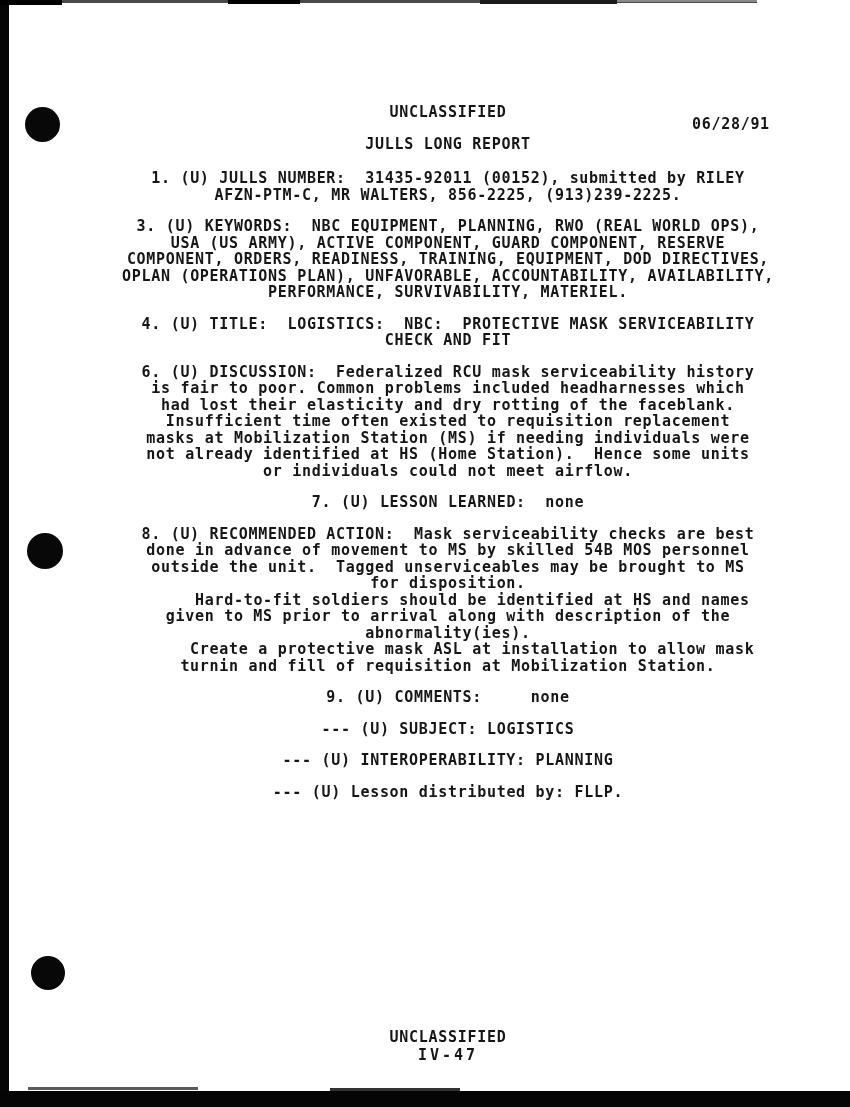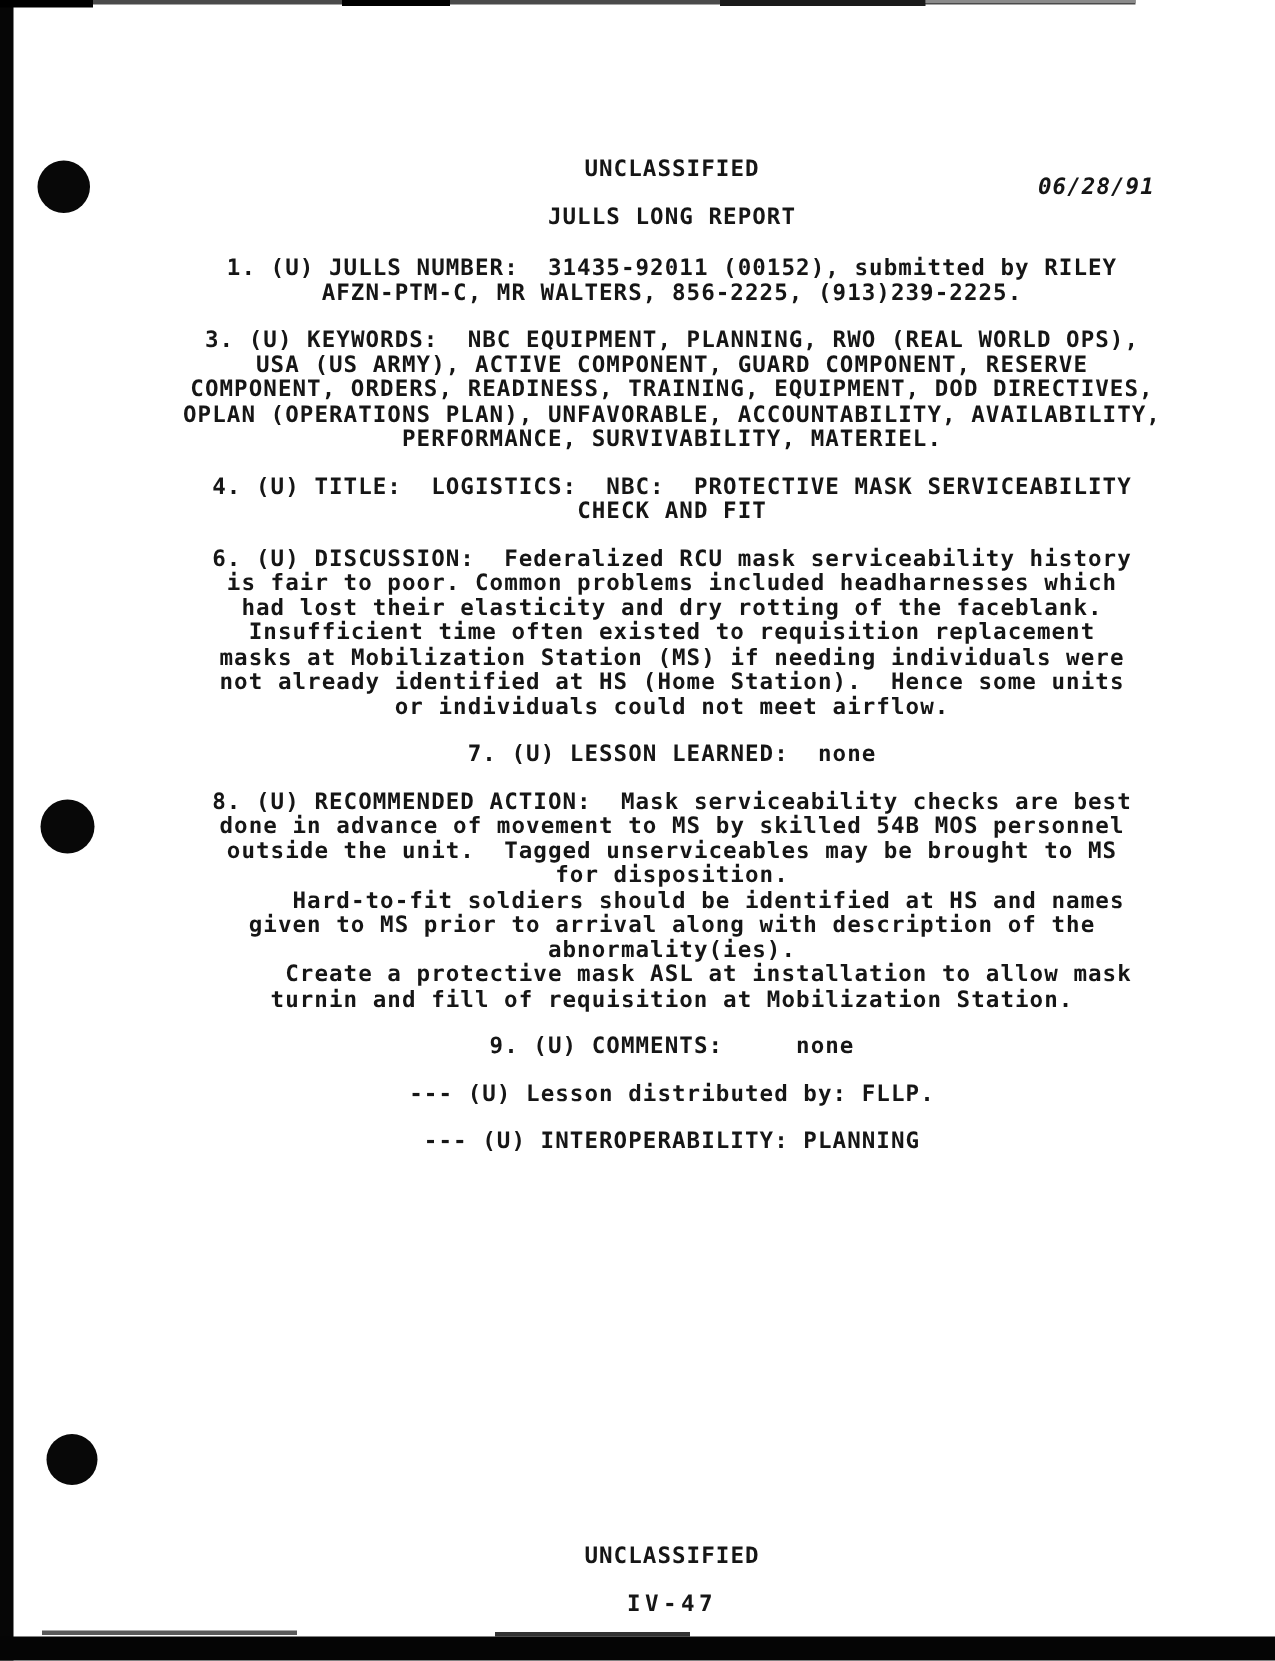--- a/index.html
+++ b/index.html
@@ -49,34 +49,34 @@
   .hole-2 { left: 27px; top: 533px; width: 36px; height: 36px; }
   .hole-3 { left: 31px; top: 956px; width: 34px; height: 34px; }
 
   
   .content {
     position: absolute; left: 118px; top: 104px; width: 660px;
   }
   .header-classification { text-align: center; }
   .header-title { text-align: center; margin-top: 15px; }
   .header-date {
-    position: absolute; left: 692px; top: 116px; font-style: italic;
+    position: absolute; left: 692px; top: 116px;
   }
   .doc-body { margin-top: 18px; text-align: center; }
   .doc-body p {
     white-space: pre;
     margin: 0 0 15px 0;
   }
   .dash-first { margin-top: 13px !important; }
 
   .footer {
     position: absolute; left: 118px; top: 1029px; width: 660px;
     text-align: center;
   }
-  .footer-page { letter-spacing: 3px; margin-top: 15px; }
+  .footer-page { letter-spacing: 3px; margin-top: 1px; }
 </style>
 </head>
 <body>
 
 <div class="edge-left"></div>
 <div class="edge-top-base"></div>
 <div class="edge-top-seg1"></div>
 <div class="edge-top-seg2"></div>
 <div class="edge-top-seg3"></div>
 <div class="edge-top-seg4"></div>
@@ -116,21 +116,22 @@
 done in advance of movement to MS by skilled 54B MOS personnel
 outside the unit.  Tagged unserviceables may be brought to MS
 for disposition.
      Hard-to-fit soldiers should be identified at HS and names
 given to MS prior to arrival along with description of the
 abnormality(ies).
      Create a protective mask ASL at installation to allow mask
 turnin and fill of requisition at Mobilization Station.</p>
     <p>9. (U) COMMENTS:     none</p>
 
+    <p class="dash-first">--- (U) SUBJECT: LOGISTICS</p>
+    <p>--- (U) INTEROPERABILITY: PLANNING</p>
     <p>--- (U) Lesson distributed by: FLLP.</p>
-    <p>--- (U) INTEROPERABILITY: PLANNING</p>
   </div>
 </div>
 
 <div class="footer mono">
   <div>UNCLASSIFIED</div>
   <div class="footer-page">IV-47</div>
 </div>
 
 </body></html>

